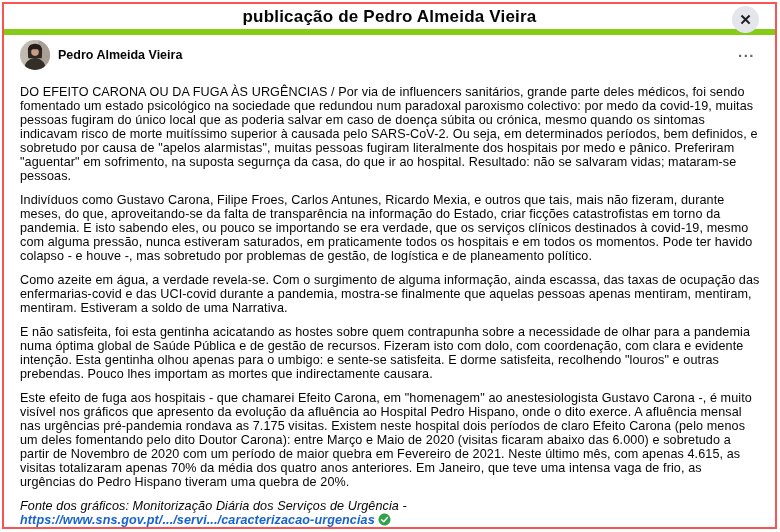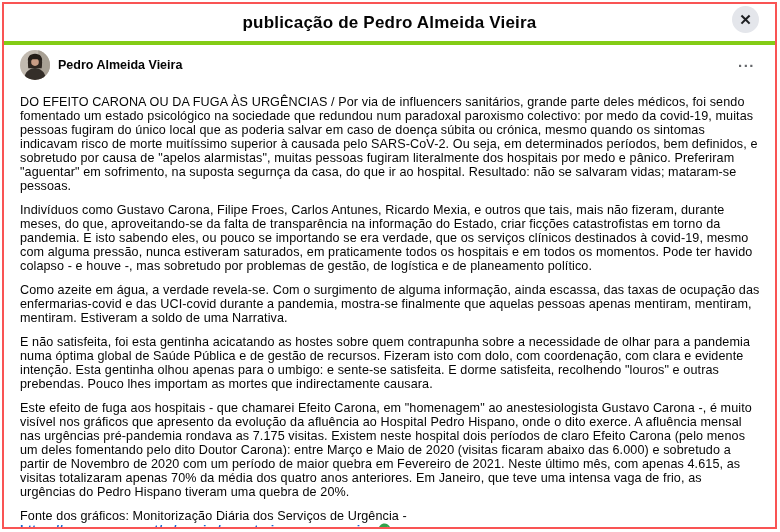--- a/index.html
+++ b/index.html
@@ -10,22 +10,22 @@
     position: absolute;
     left: 2px; top: 2px; right: 3px; bottom: 3px;
     border: 2px solid #f95454;
     background: #ffffff;
     overflow: hidden;
   }
 
   
   .dialog-header {
     position: relative;
-    height: 41px;
-    border-bottom: 4px solid #84cc16;
+    height: 31px;
+    border-bottom: 6px solid #84cc16;
     display: flex;
     align-items: center;
     justify-content: center;
   }
   .dialog-title {
     font-size: 17px;
     font-weight: bold;
     color: #050505;
     letter-spacing: 0.2px;
   }
@@ -91,21 +91,21 @@
   
   .post-body {
     padding: 3px 15px 6px 16px;
     font-size: 12.6px;
     line-height: 14px;
     color: #050505;
     letter-spacing: 0.1px;
   }
   .post-body p { margin: 10px 0 7px 0; }
   .post-body p:last-child { margin-bottom: 0; }
-  .source-line { display: block; }
+  .source-line { display: block; font-style: italic; }
   .post-link {
     color: #1763cf;
     font-weight: bold;
     text-decoration: none;
     cursor: pointer;
   }
   .verified-icon {
     display: inline-block;
     vertical-align: -2px;
     margin-left: 3px;

